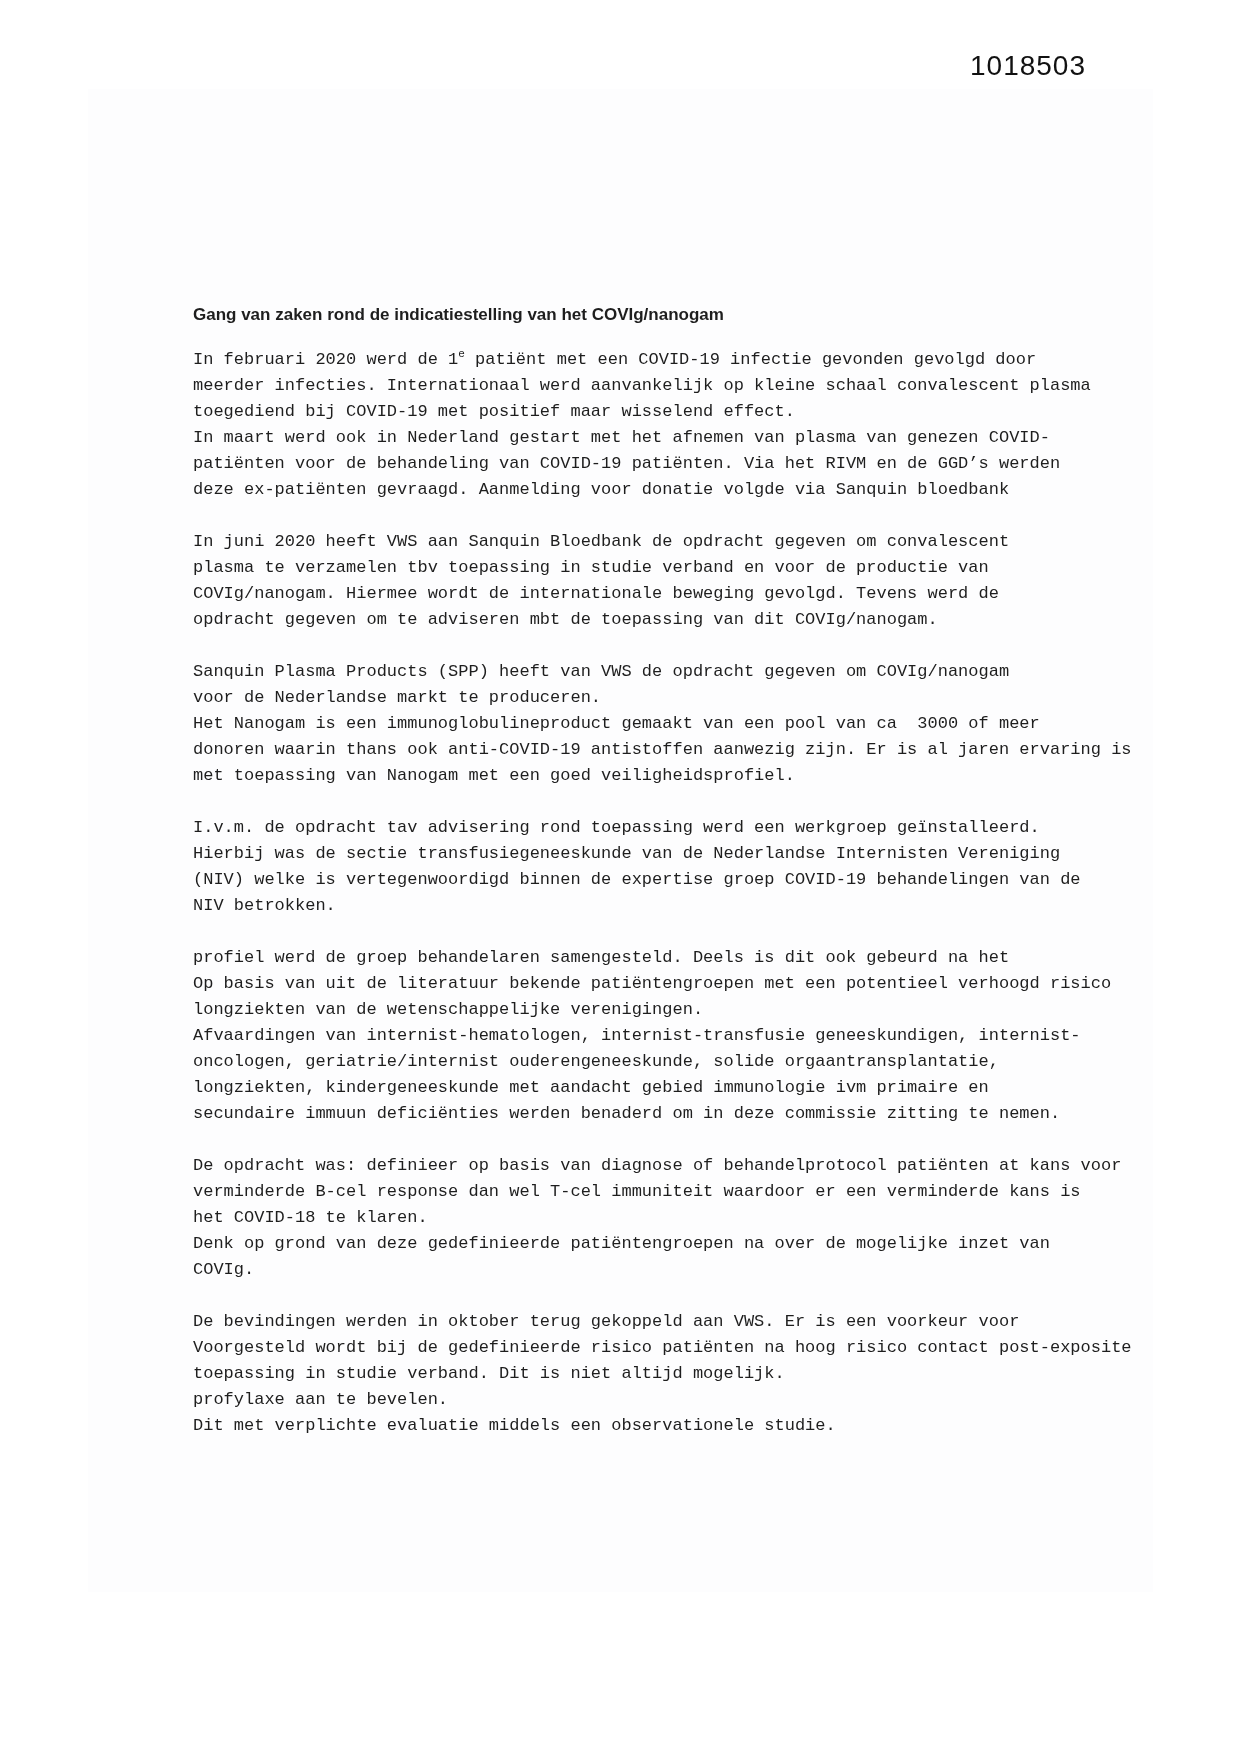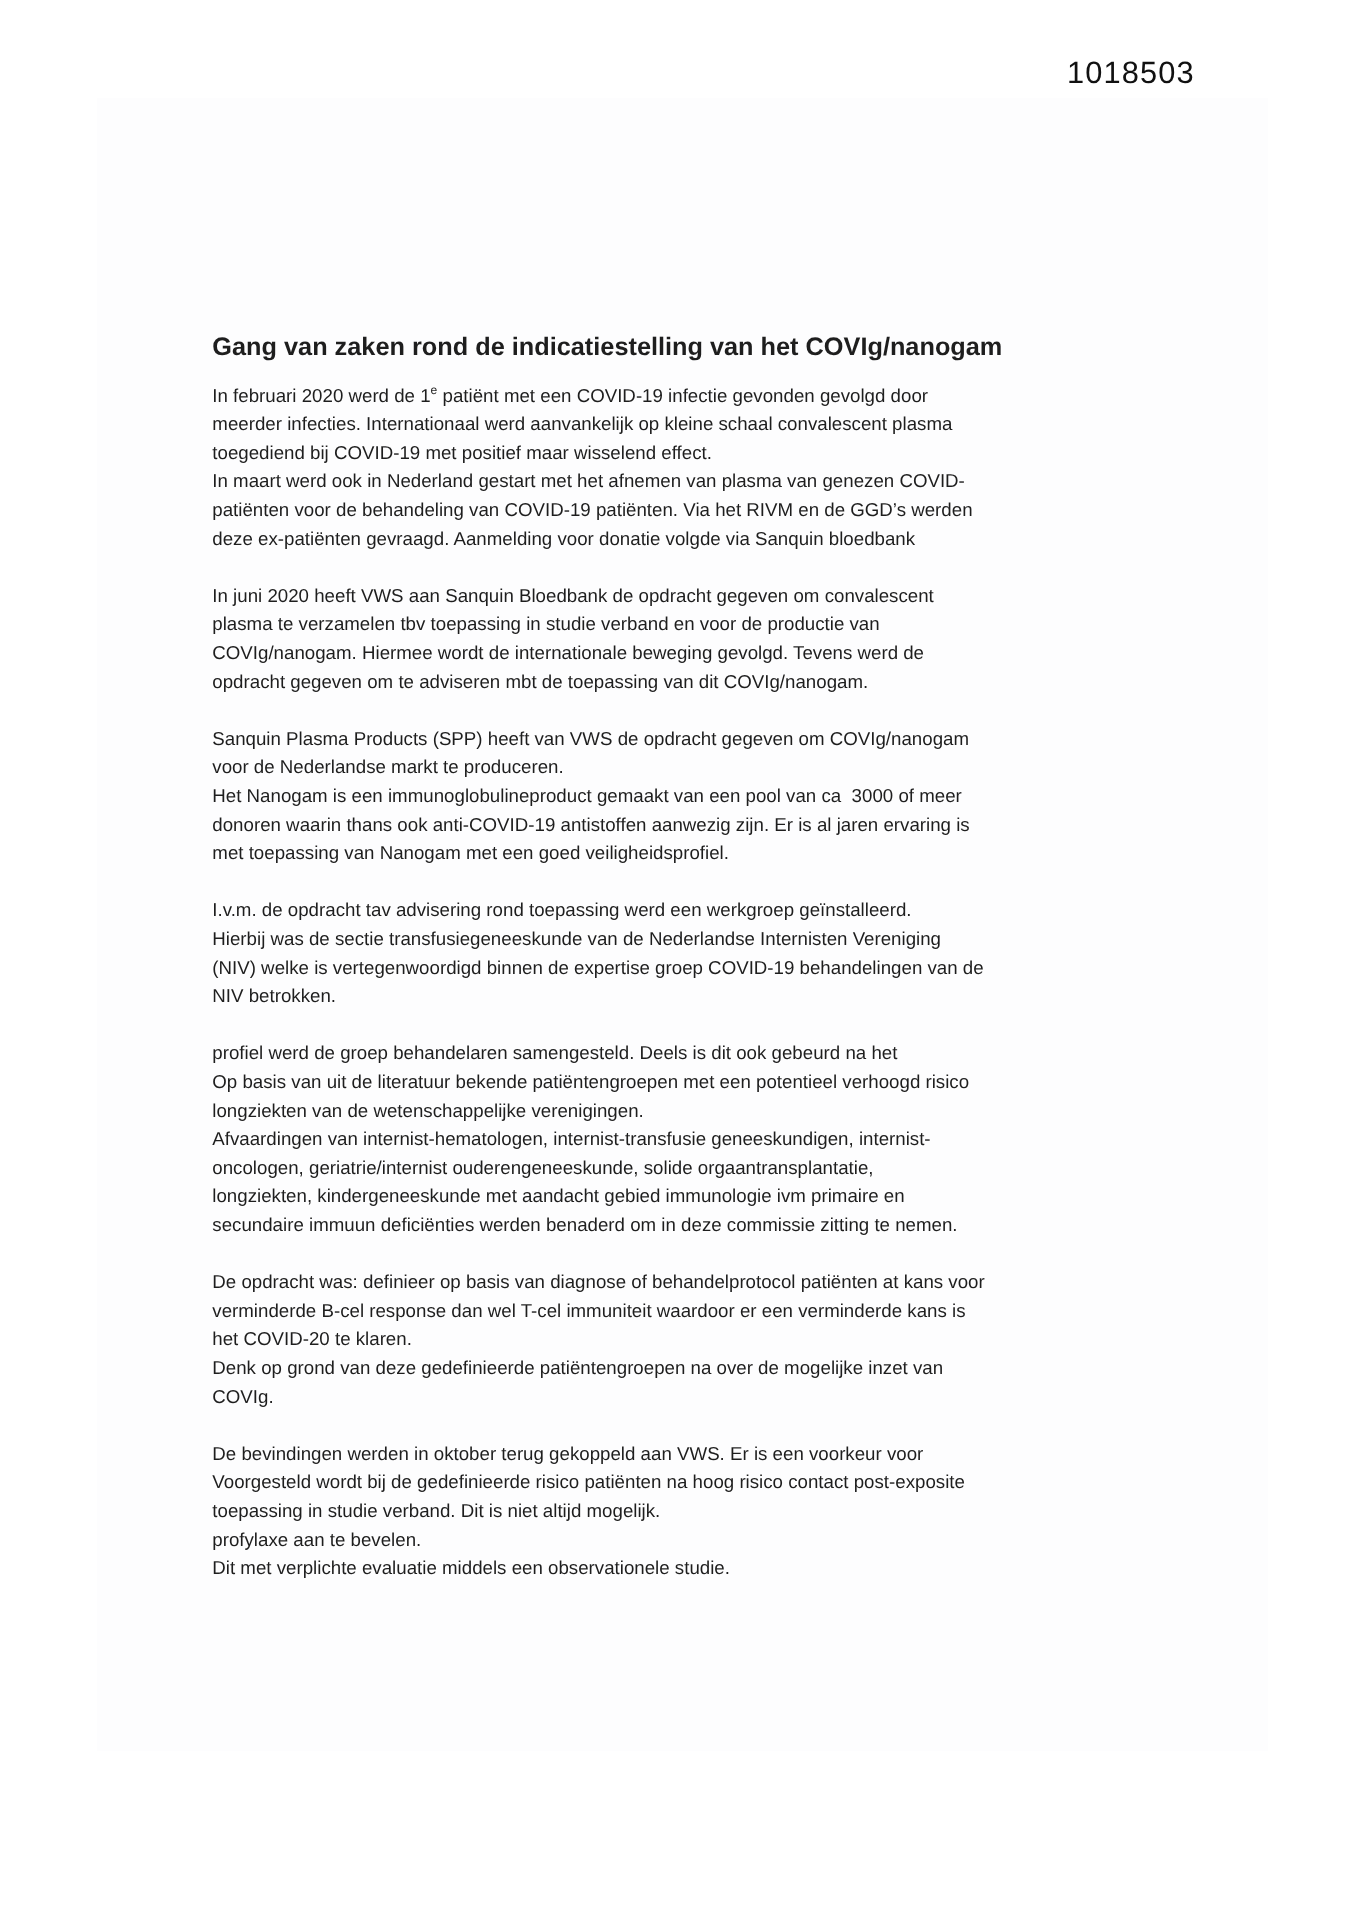--- a/index.html
+++ b/index.html
@@ -35,36 +35,37 @@
     letter-spacing: 1px;
     white-space: pre;
   }
   .content {
     position: absolute;
     left: 193px;
     top: 302px;
     width: 860px;
   }
   .heading {
-    font-size: 23px;
+    font-size: 17px;
     font-weight: bold;
     margin: 0 0 19px 0;
     line-height: 26px;
     white-space: pre;
   }
   .para {
     margin: 0 0 26px 0;
     padding: 0;
   }
   .line {
     display: block;
     font-size: 17px;
     line-height: 26px;
     height: 26px;
     white-space: pre;
+    font-family: Liberation Mono, monospace;
   }
   .line sup {
     font-size: 11px;
     line-height: 0;
     vertical-align: super;
   }
 </style>
 </head>
 <body>
 
@@ -114,21 +115,21 @@
       <span class="line">longziekten van de wetenschappelijke verenigingen.</span>
       <span class="line">Afvaardingen van internist-hematologen, internist-transfusie geneeskundigen, internist-</span>
       <span class="line">oncologen, geriatrie/internist ouderengeneeskunde, solide orgaantransplantatie,</span>
       <span class="line">longziekten, kindergeneeskunde met aandacht gebied immunologie ivm primaire en</span>
       <span class="line">secundaire immuun deficiënties werden benaderd om in deze commissie zitting te nemen.</span>
     </p>
 
     <p class="para">
       <span class="line">De opdracht was: definieer op basis van diagnose of behandelprotocol patiënten at kans voor</span>
       <span class="line">verminderde B-cel response dan wel T-cel immuniteit waardoor er een verminderde kans is</span>
-      <span class="line">het COVID-20 te klaren.</span>
+      <span class="line">het COVID-18 te klaren.</span>
       <span class="line">Denk op grond van deze gedefinieerde patiëntengroepen na over de mogelijke inzet van</span>
       <span class="line">COVIg.</span>
     </p>
 
     <p class="para">
       <span class="line">De bevindingen werden in oktober terug gekoppeld aan VWS. Er is een voorkeur voor</span>
       <span class="line">Voorgesteld wordt bij de gedefinieerde risico patiënten na hoog risico contact post-exposite</span>
       <span class="line">toepassing in studie verband. Dit is niet altijd mogelijk.</span>
       <span class="line">profylaxe aan te bevelen.</span>
       <span class="line">Dit met verplichte evaluatie middels een observationele studie.</span>

